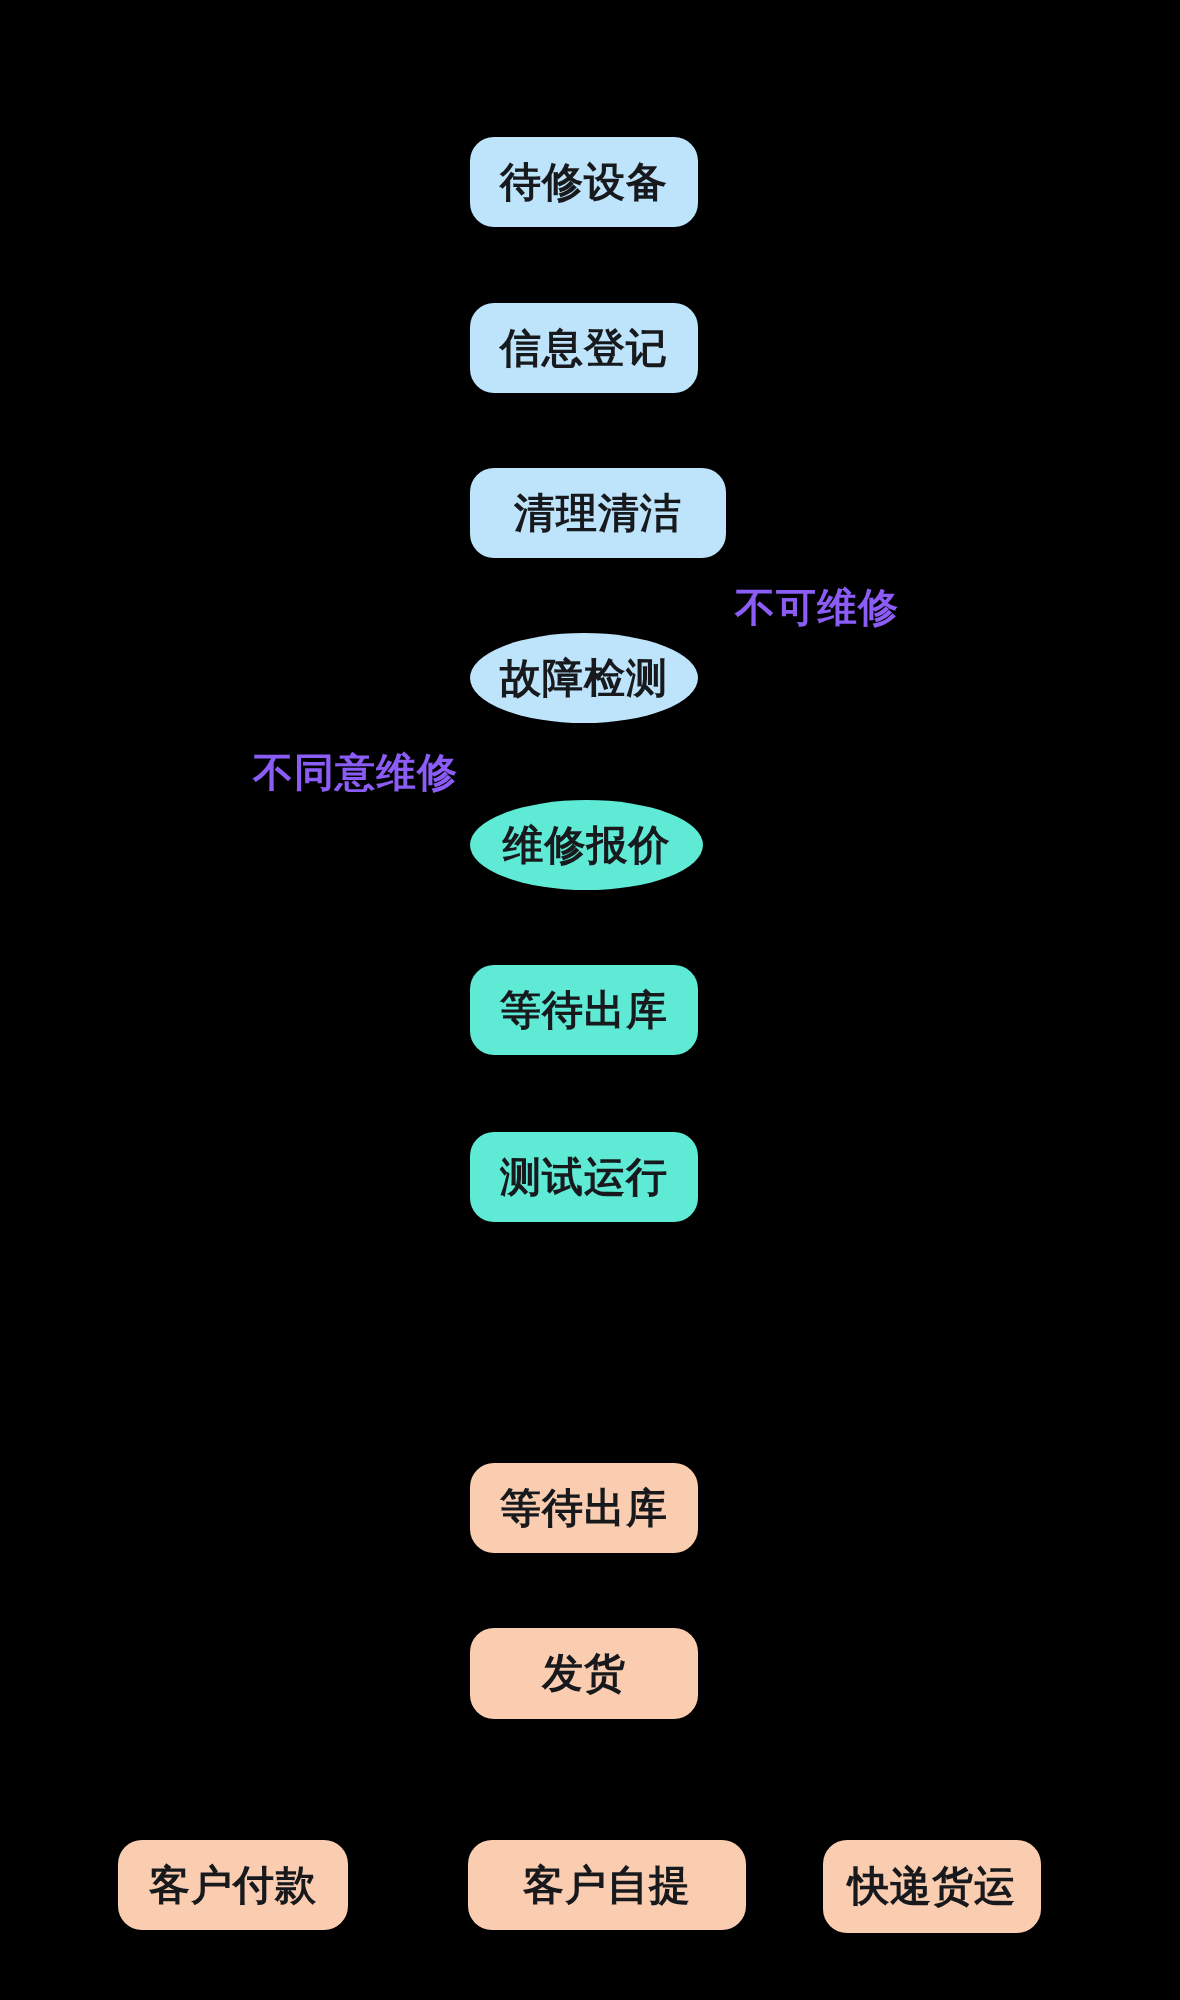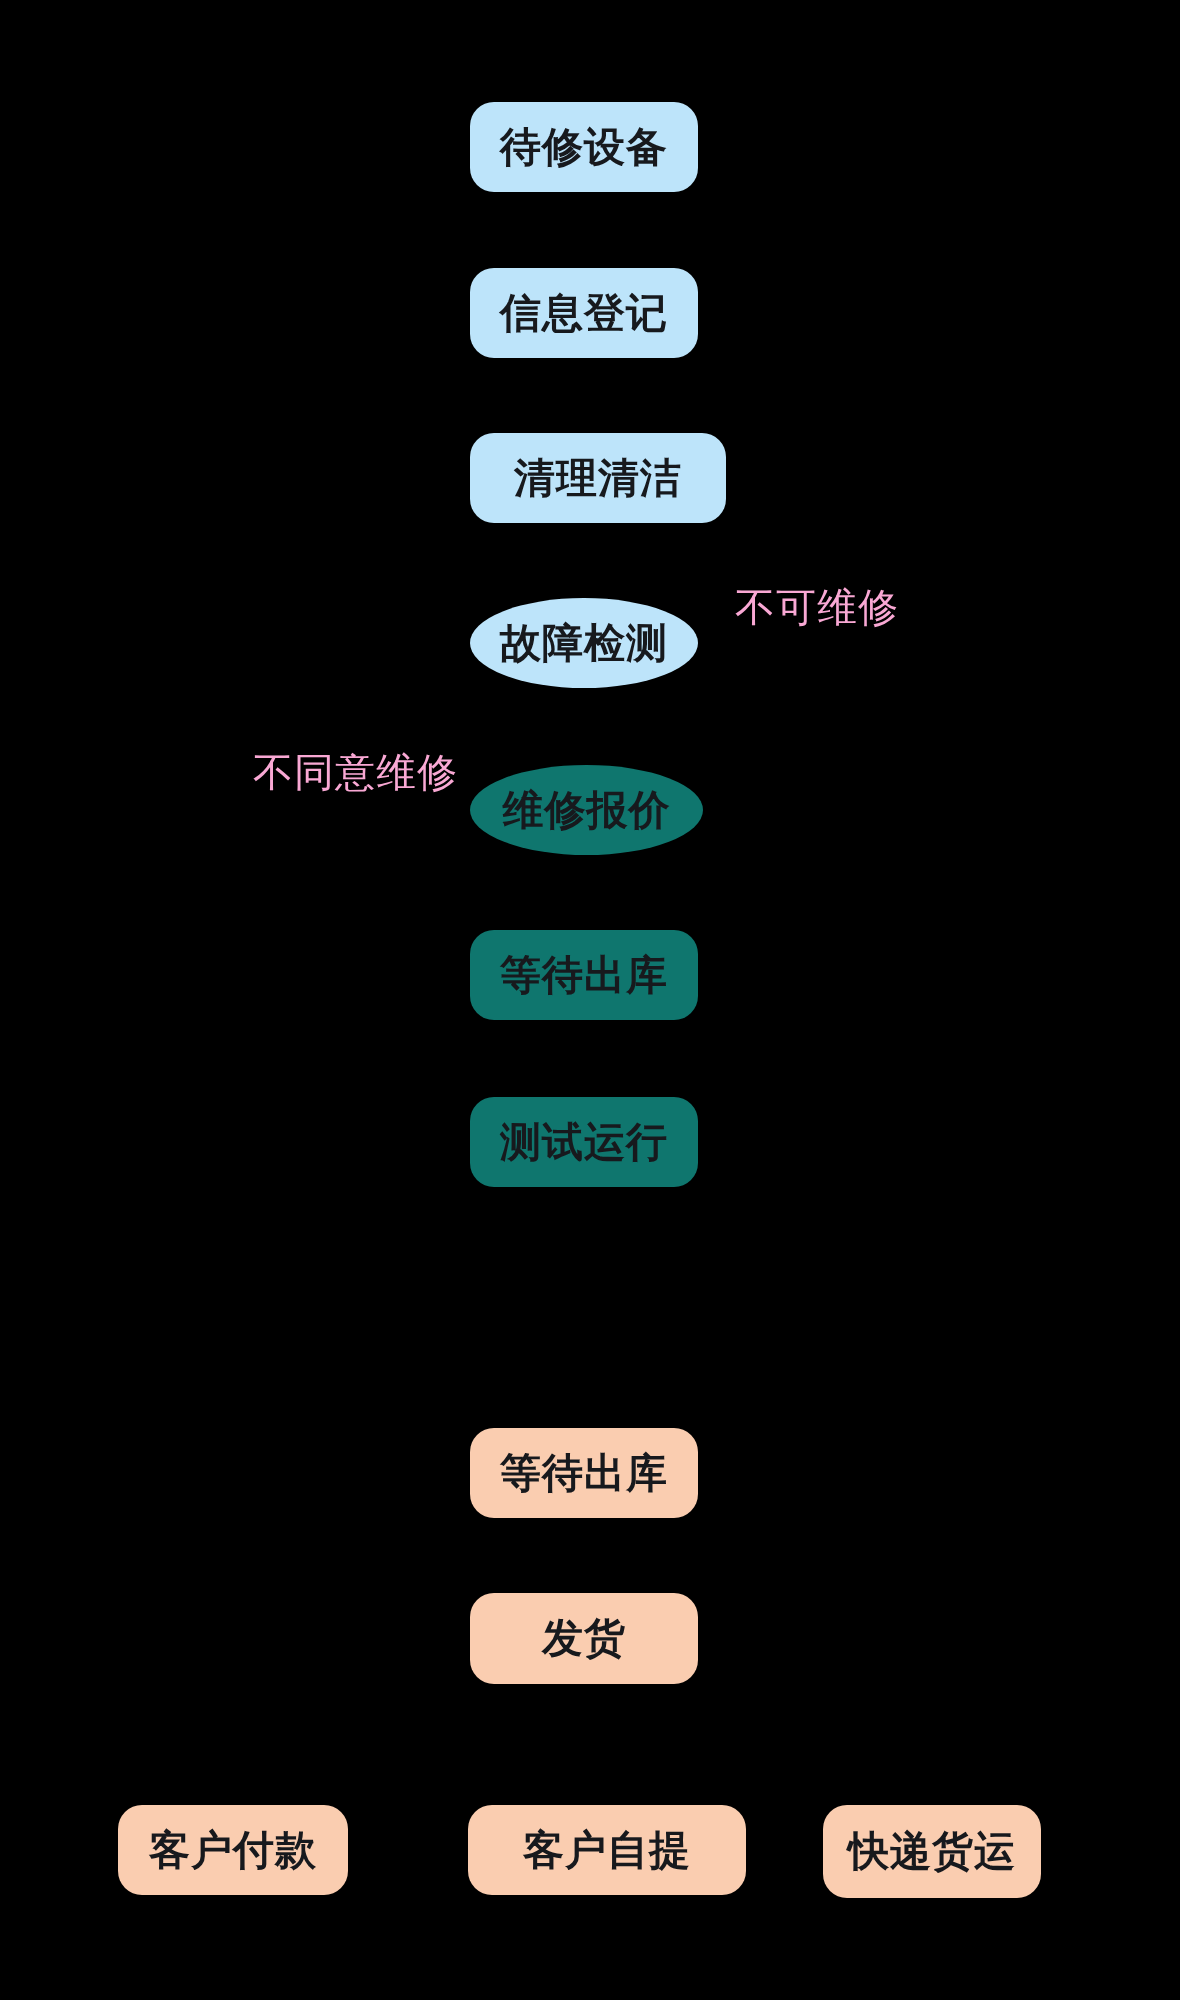--- a/index.html
+++ b/index.html
@@ -19,31 +19,32 @@
     position: absolute;
     display: flex;
     align-items: center;
     justify-content: center;
     font-size: 41px;
     font-weight: 700;
     color: #17191d;
     letter-spacing: 1px;
     white-space: nowrap;
     box-sizing: border-box;
+    margin-top: 35px;
   }
   .rect    { border-radius: 24px; }
   .ellipse { border-radius: 50%; }
   .blue  { background: #bde4fa; }
-  .green { background: #0f766e; }
+  .green { background: #5eead4; }
   .peach { background: #facdb0; }
   .edge-label {
     position: absolute;
     font-size: 40px;
-    font-weight: 400;
-    color: #f9a8d4;
+    font-weight: 700;
+    color: #8b5cf6;
     letter-spacing: 1px;
     white-space: nowrap;
   }
 </style>
 </head>
 <body>
 
 <div class="canvas">
 
   <div class="node rect blue" style="left:470px; top:102px; width:228px; height:90px">待修设备</div>

